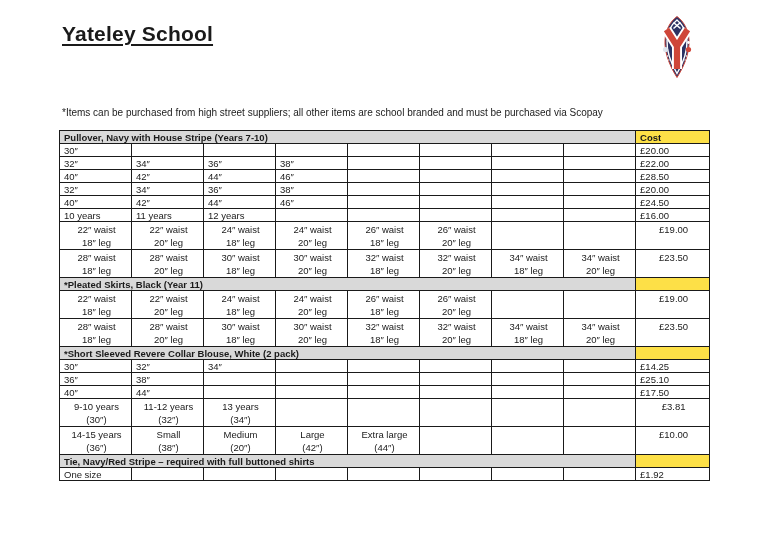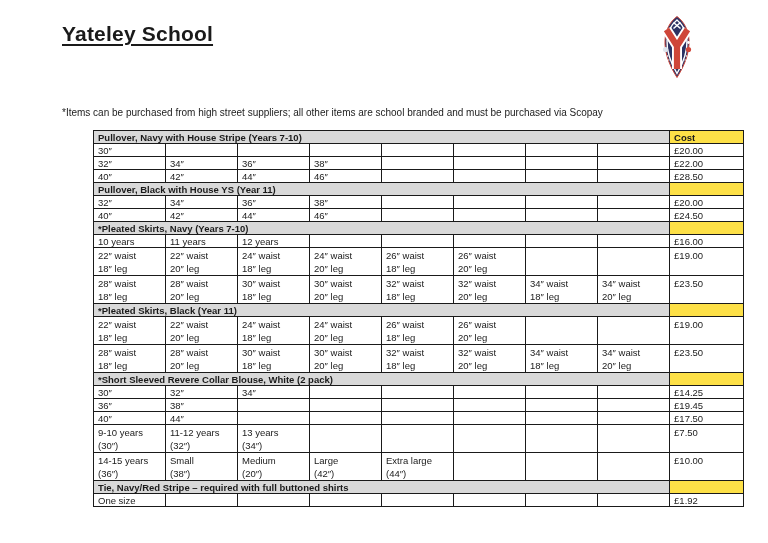--- a/index.html
+++ b/index.html
@@ -34,24 +34,24 @@
     width:650px;
     font-size:9.5px;line-height:11px;
   }
   table.price-table td{
     border:1px solid #1a1a1a;
     padding:1px 2px 0 4px;
     vertical-align:top;
     overflow:hidden;
     white-space:pre-line;
   }
-  table.price-table{border:1.5px solid #1a1a1a;margin-left:34px;}
+  table.price-table{border:1.5px solid #1a1a1a;}
   tr.h-header{height:13px;}
   tr.h-single{height:13px;}
-  tr.h-double{height:26px;}
+  tr.h-double{height:26px;text-align:center;}
   tr.h-double td{line-height:12.5px;padding-top:2px;}
   td.section-title{
     background:#d9d9d9;font-weight:700;
   }
   td.cost-head{
     background:#fde047;font-weight:700;
   }
   td.cost-cell{}
 </style>
 </head>
@@ -126,24 +126,20 @@
           <td>40″</td>
           <td>42″</td>
           <td>44″</td>
           <td>46″</td>
           <td></td>
           <td></td>
           <td></td>
           <td></td>
           <td class="cost-cell">£28.50</td>
         </tr>
-        <tr class="h-header">
-          <td colspan="8" class="section-title">Pullover, Black with House YS (Year 11)</td>
-          <td class="cost-head"></td>
-        </tr>
         <tr class="h-single">
           <td>32″</td>
           <td>34″</td>
           <td>36″</td>
           <td>38″</td>
           <td></td>
           <td></td>
           <td></td>
           <td></td>
           <td class="cost-cell">£20.00</td>
@@ -152,24 +148,20 @@
           <td>40″</td>
           <td>42″</td>
           <td>44″</td>
           <td>46″</td>
           <td></td>
           <td></td>
           <td></td>
           <td></td>
           <td class="cost-cell">£24.50</td>
         </tr>
-        <tr class="h-header">
-          <td colspan="8" class="section-title">*Pleated Skirts, Navy (Years 7-10)</td>
-          <td class="cost-head"></td>
-        </tr>
         <tr class="h-single">
           <td>10 years</td>
           <td>11 years</td>
           <td>12 years</td>
           <td></td>
           <td></td>
           <td></td>
           <td></td>
           <td></td>
           <td class="cost-cell">£16.00</td>
@@ -267,21 +259,21 @@
         </tr>
         <tr class="h-single">
           <td>36″</td>
           <td>38″</td>
           <td></td>
           <td></td>
           <td></td>
           <td></td>
           <td></td>
           <td></td>
-          <td class="cost-cell">£19.45</td>
+          <td class="cost-cell">£25.10</td>
         </tr>
         <tr class="h-single">
           <td>40″</td>
           <td>44″</td>
           <td></td>
           <td></td>
           <td></td>
           <td></td>
           <td></td>
           <td></td>
@@ -292,21 +284,21 @@
 (30″)</td>
           <td>11-12 years
 (32″)</td>
           <td>13 years
 (34″)</td>
           <td></td>
           <td></td>
           <td></td>
           <td></td>
           <td></td>
-          <td class="cost-cell">£7.50</td>
+          <td class="cost-cell">£3.81</td>
         </tr>
         <tr class="h-double">
           <td>14-15 years
 (36″)</td>
           <td>Small
 (38″)</td>
           <td>Medium
 (20″)</td>
           <td>Large
 (42″)</td>

